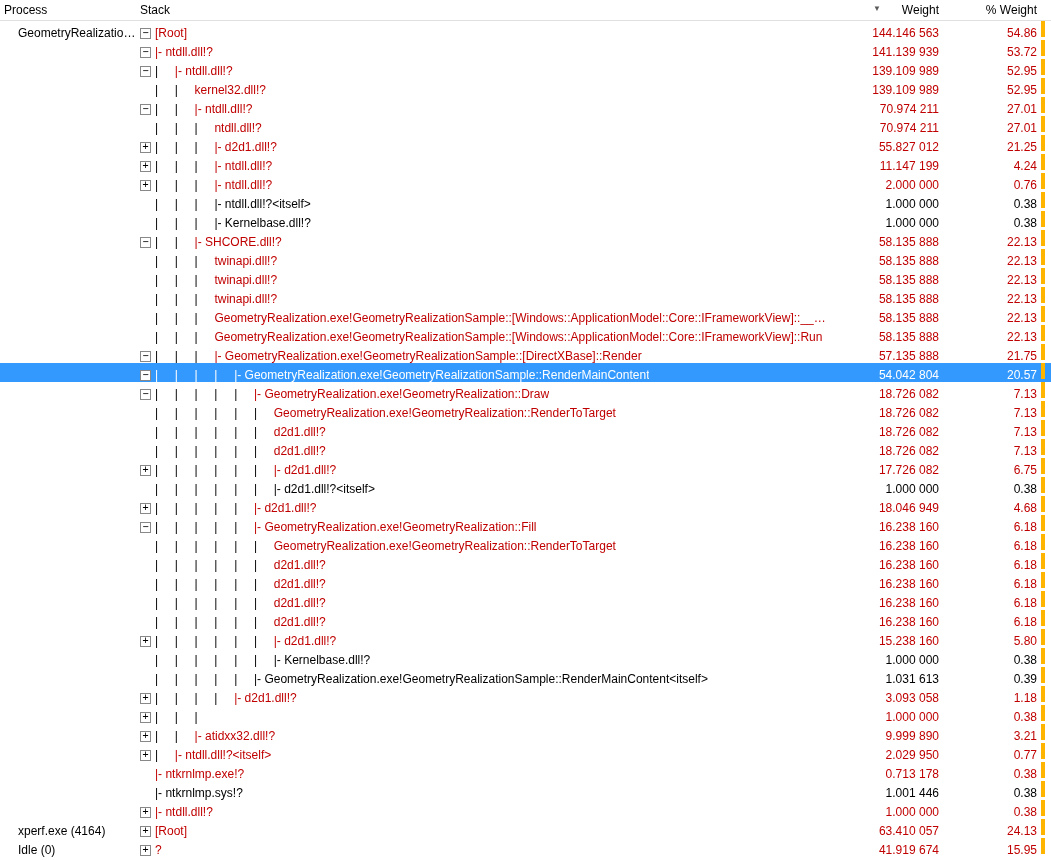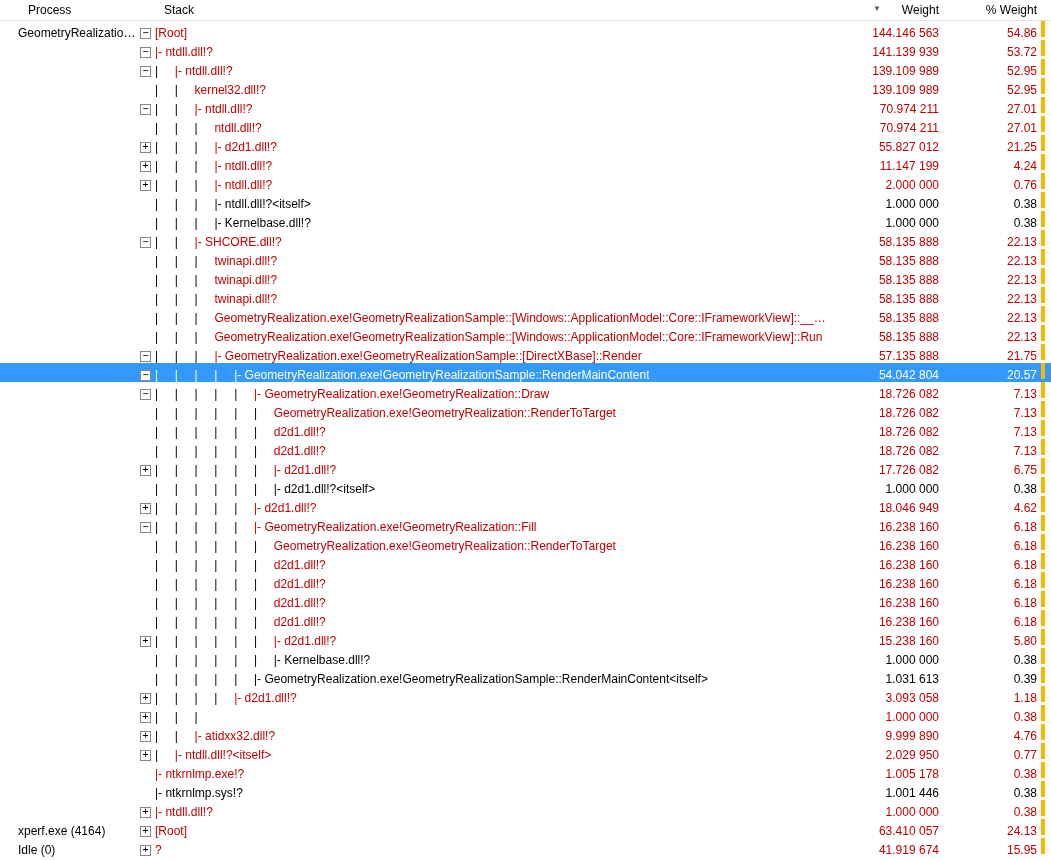--- a/index.html
+++ b/index.html
@@ -11,21 +11,21 @@
     background: #fff;
     width: 1051px;
   }
   .header {
     display: flex;
     height: 21px;
     align-items: center;
     border-bottom: 1px solid #e0e0e0;
     padding-right: 4px;
   }
-  .header .col-process { width: 140px; padding-left: 4px; margin-left: 24px; }
+  .header .col-process { width: 140px; padding-left: 4px; }
   .header .col-stack { flex: 1; padding-left: 0px; }
   .header .col-weight { width: 108px; text-align: right; position: relative; }
   .header .col-pct { width: 98px; text-align: right; }
   .header .col-bar { width: 10px; }
   .sort-arrow {
     position: absolute;
     left: 42px;
     top: 1px;
     font-size: 8px;
     color: #5b5b5b;
@@ -409,21 +409,21 @@
     </div>
     <div class="row">
       <div class="col-process"></div>
       <div class="col-stack">
         <span style="display: inline-block; width: 0px;"></span>
         <span class="expander">+</span>
         <span class="pipes">|     |     |     |     |     </span>
         <span class="label red">|- d2d1.dll!?</span>
       </div>
       <div class="col-weight red">18.046 949</div>
-      <div class="col-pct red">4.62</div>
+      <div class="col-pct red">4.68</div>
       <span class="col-bar"><span class="bar"></span></span>
     </div>
     <div class="row">
       <div class="col-process"></div>
       <div class="col-stack">
         <span style="display: inline-block; width: 0px;"></span>
         <span class="expander">−</span>
         <span class="pipes">|     |     |     |     |     </span>
         <span class="label red">|- GeometryRealization.exe!GeometryRealization::Fill</span>
       </div>
@@ -552,21 +552,21 @@
     </div>
     <div class="row">
       <div class="col-process"></div>
       <div class="col-stack">
         <span style="display: inline-block; width: 0px;"></span>
         <span class="expander">+</span>
         <span class="pipes">|     |     </span>
         <span class="label red">|- atidxx32.dll!?</span>
       </div>
       <div class="col-weight red">9.999 890</div>
-      <div class="col-pct red">4.76</div>
+      <div class="col-pct red">3.21</div>
       <span class="col-bar"><span class="bar"></span></span>
     </div>
     <div class="row">
       <div class="col-process"></div>
       <div class="col-stack">
         <span style="display: inline-block; width: 0px;"></span>
         <span class="expander">+</span>
         <span class="pipes">|     </span>
         <span class="label red">|- ntdll.dll!?&lt;itself&gt;</span>
       </div>
@@ -575,21 +575,21 @@
       <span class="col-bar"><span class="bar"></span></span>
     </div>
     <div class="row">
       <div class="col-process"></div>
       <div class="col-stack">
         <span style="display: inline-block; width: 0px;"></span>
         <span class="expander-space"></span>
         <span class="pipes"></span>
         <span class="label red">|- ntkrnlmp.exe!?</span>
       </div>
-      <div class="col-weight red">1.005 178</div>
+      <div class="col-weight red">0.713 178</div>
       <div class="col-pct red">0.38</div>
       <span class="col-bar"><span class="bar"></span></span>
     </div>
     <div class="row">
       <div class="col-process"></div>
       <div class="col-stack">
         <span style="display: inline-block; width: 0px;"></span>
         <span class="expander-space"></span>
         <span class="pipes"></span>
         <span class="label black">|- ntkrnlmp.sys!?</span>

